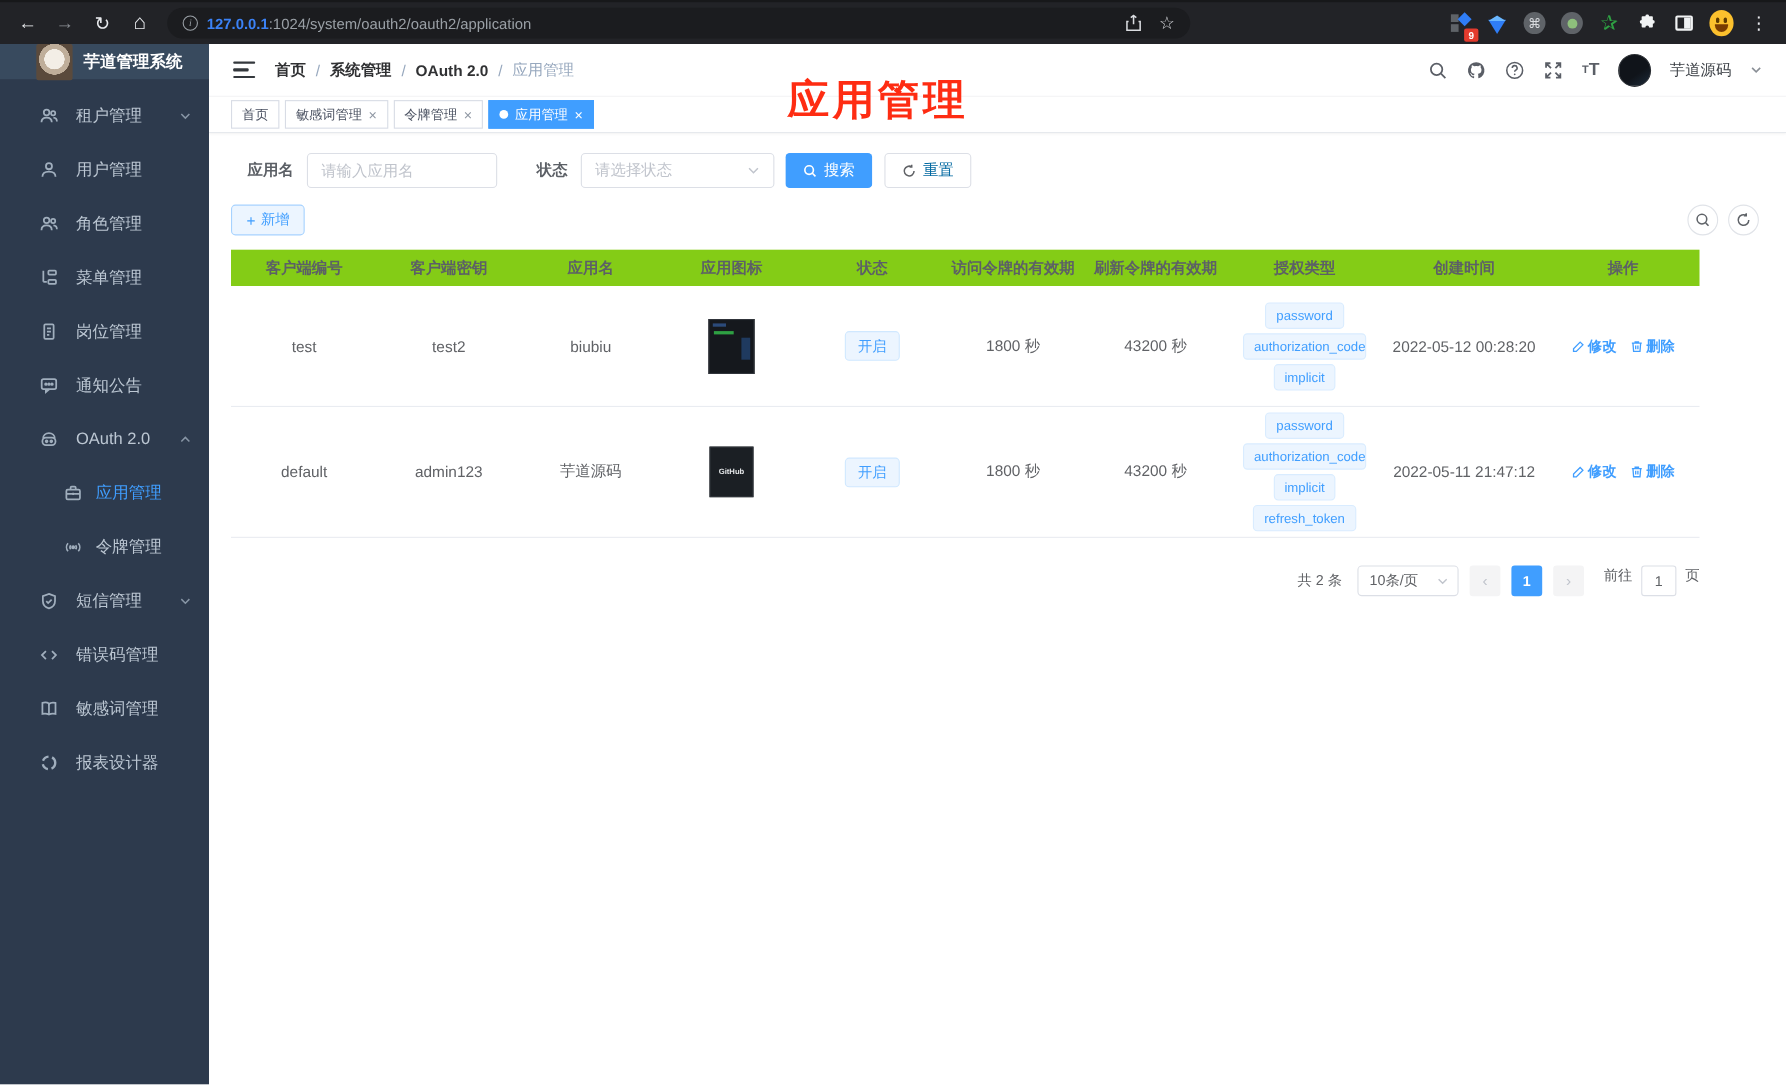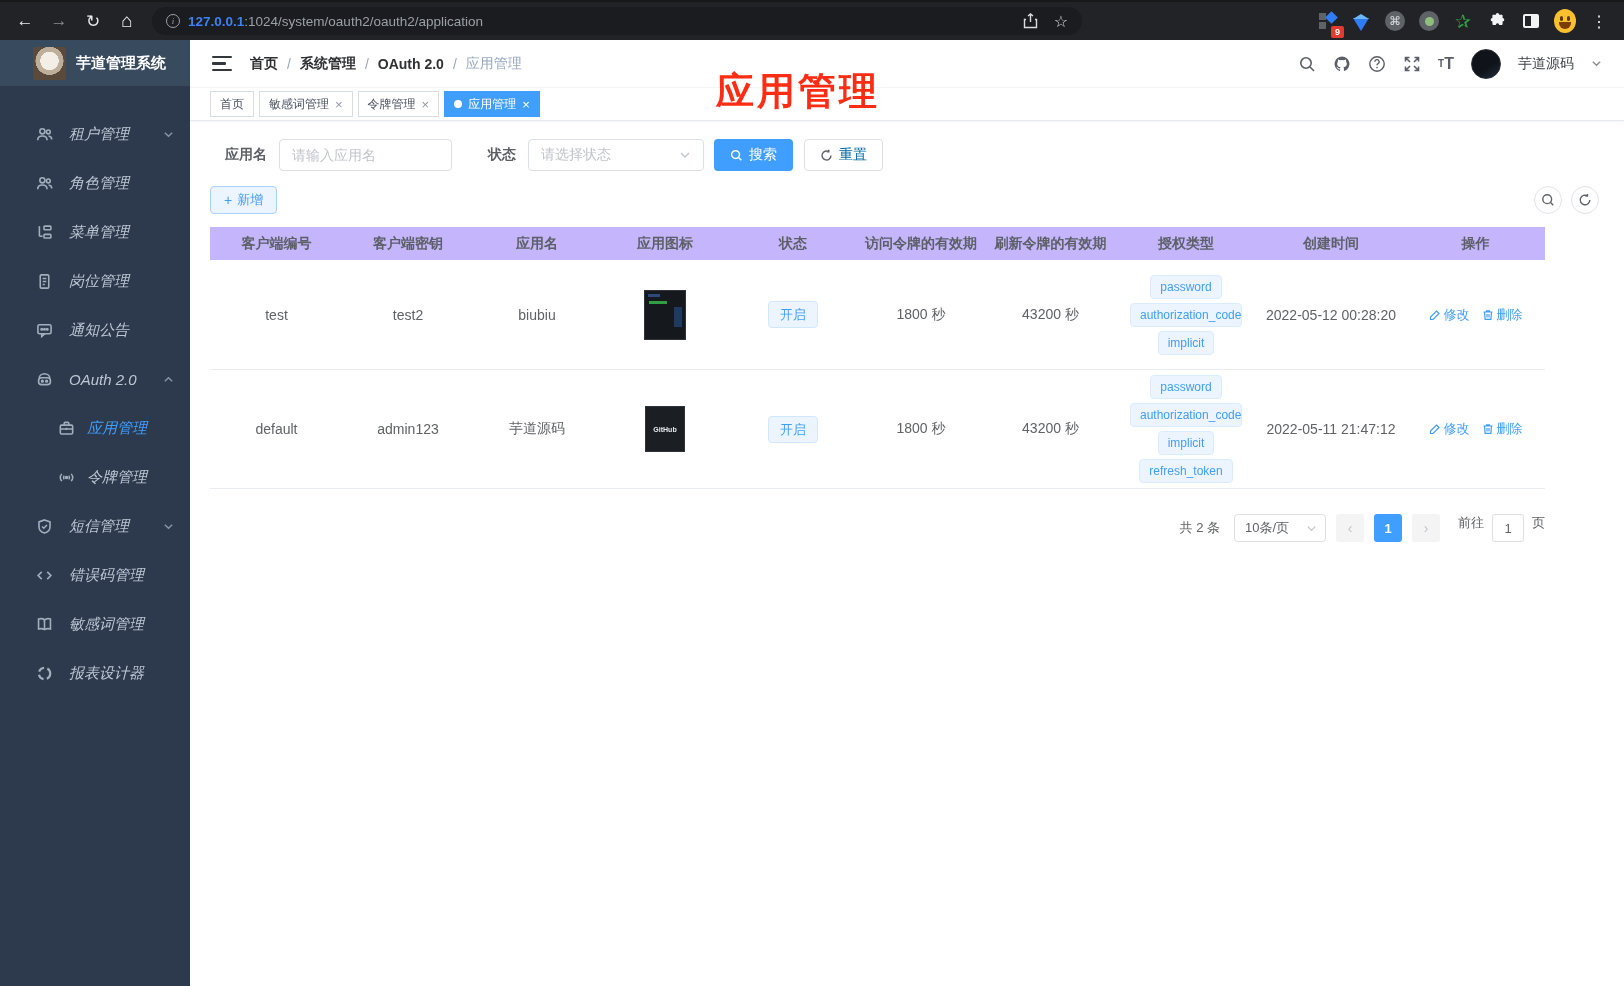--- a/index.html
+++ b/index.html
@@ -31,24 +31,24 @@
   .split-sq i { position:absolute; right:0; top:0; width:6px; height:10px; background:#f1f3f4; }
   .emoji-face { width:24px; height:24px; border-radius:50%; background:#fbc02d; position:relative; }
   .emoji-face i { position:absolute; width:3px; height:5px; background:#5d3a00; border-radius:2px; top:7px; }
   .emoji-face i:first-child{left:6px}.emoji-face i:nth-child(2){right:6px}
   .emoji-face u { position:absolute; left:5px; right:5px; bottom:4px; height:7px; border-radius:0 0 8px 8px; background:#7a3c00; }
   .dots3 { color:#e8eaed; font-size:16px; letter-spacing:0; }
 
   
   .app { display:flex; height:946px; }
   .sidebar { width:190px; background:#2d3a4d; flex-shrink:0; display:flex; flex-direction:column; }
-  .logo-row { height:46px; background:#384a5e; display:flex; align-items:center; padding-left:33px; gap:10px; flex-shrink:0; }
+  .logo-row { height:32px; background:#384a5e; display:flex; align-items:center; padding-left:33px; gap:10px; flex-shrink:0; }
   .logo-img { width:33px; height:33px; border-radius:2px; background:radial-gradient(circle at 50% 42%, #f3eee6 0 36%, #bfae9a 37% 55%, #5a4a3c 56% 100%); }
   .logo-title { color:#fff; font-size:15px; font-weight:700; }
-  .menu { padding-top:24px;font-style:italic; }
+  .menu { padding-top:9px; }
   .menu-item { height:49px; display:flex; align-items:center; padding-left:36px; position:relative; color:#bcc7d3; font-size:15px; cursor:pointer; }
   .menu-item .mi { width:17px; height:17px; margin-right:16px; display:flex; align-items:center; justify-content:center; color:#a0aebd; flex-shrink:0; }
   .menu-item svg { width:17px; height:17px; }
   .menu-item .chev { position:absolute; right:16px; color:#8795a5; display:flex; }
   .menu-item .chev svg { width:11px; height:11px; }
   .menu-item.sub { padding-left:58px; }
   .menu-item.sub .mi { margin-right:12px; }
   .menu-item.active .ml { color:#409eff; }
   .menu-item.topline { border-top:1px solid #3e4c60; }
 
@@ -102,37 +102,37 @@
 
   .tools-row { display:flex; align-items:center; margin-top:15px; }
   .btn-add { height:28px; padding:0 13px; font-size:13px; background:#ecf5ff; border:1px solid #a6d2ff; color:#409eff; border-radius:4px; display:inline-flex; align-items:center; gap:5px; cursor:pointer; }
   .tool-circles { margin-left:auto; display:flex; gap:9px; }
   .circle-btn { width:28px; height:28px; border-radius:50%; border:1px solid #e0e3e8; display:flex; align-items:center; justify-content:center; color:#5f6368; cursor:pointer; background:#fff; }
   .circle-btn svg { width:14px; height:14px; }
 
   
   .table { margin-top:13px; width:1335px; }
   .thead, .trow { display:grid; grid-template-columns:133px 130px 128px 128px 128px 128px 131px 140px 150px 139px; }
-  .thead { background:#c4b5fd; height:33px; align-items:center; }
+  .thead { background:#84cc16; height:33px; align-items:center; }
   .th { text-align:center; font-size:14px; font-weight:700; color:#5c6066; }
   .trow { align-items:center; border-bottom:1px solid #e9ecf1; }
   .trow.r1 { min-height:110px; }
   .trow.r2 { min-height:119px; }
   .td { display:flex; align-items:center; justify-content:center; font-size:14px; color:#606266; text-align:center; flex-direction:row; }
   .td.col-tags { flex-direction:column; gap:4px; }
   .app-thumb { width:42px; height:50px; background:#15181d; border:1px solid #30343a; position:relative; overflow:hidden; }
   .app-thumb .ln1 { position:absolute; left:4px; top:10px; width:18px; height:3px; background:#2ea043; }
   .app-thumb .ln2 { position:absolute; right:3px; top:16px; width:8px; height:20px; background:#1f3a5f; }
   .app-thumb .ln3 { position:absolute; left:3px; top:3px; width:12px; height:3px; background:#2b4a7a; }
   .app-thumb2 { width:40px; height:46px; background:#1b1f24; border:1px solid #30343a; display:flex; align-items:center; justify-content:center; }
   .app-thumb2 span { color:#e7e9eb; font-size:7px; font-weight:700; }
   .tag-lite { background:#ecf5ff; border:1px solid #d9ecff; color:#409eff; border-radius:4px; font-size:12px; height:24px; line-height:22px; padding:0 9px; white-space:nowrap; }
   .tag-lite.wide { max-width:112px; overflow:hidden; }
   .tag-status { background:#ecf5ff; border:1px solid #d0e8ff; color:#409eff; border-radius:4px; font-size:13px; height:27px; line-height:25px; padding:0 11px; }
-  .act-link { color:#409eff; font-size:13px; display:inline-flex; align-items:center; gap:3px; margin:0 6px; cursor:pointer; }
+  .act-link { color:#409eff; font-size:13px; display:inline-flex; align-items:center; gap:3px; margin:0 6px; cursor:pointer;font-weight:bold; }
   .act-link svg { width:12px; height:12px; }
 
   
   .pager { width:1335px; margin-top:25px; display:flex; align-items:center; justify-content:flex-end; gap:10px; font-size:13px; color:#606266; }
   .pg-total { margin-right:4px; }
   .pg-size { width:92px; height:28px; border:1px solid #dcdfe6; border-radius:4px; display:flex; align-items:center; justify-content:space-between; padding:0 8px 0 10px; color:#606266; cursor:pointer; }
   .pg-size svg { width:11px; height:11px; color:#c0c4cc; }
   .pg-btn { width:28px; height:28px; background:#f4f4f5; border-radius:3px; display:flex; align-items:center; justify-content:center; color:#c0c4cc; font-size:14px; cursor:pointer; }
   .pg-cur { width:28px; height:28px; background:#409eff; color:#fff; border-radius:3px; display:flex; align-items:center; justify-content:center; font-weight:700; }
   .pg-goto { display:flex; align-items:flex-start; gap:8px; margin-left:8px; }
@@ -216,20 +216,29 @@
               <circle cx="11.6" cy="5.6" r="1.8"></circle>
               <path d="M11.8 9.4c2 .2 3 1.5 3 3.2"></path>
             </svg>
           </span>
         <span class="ml">租户管理</span>
         <span class="chev">
             <svg viewBox="0 0 12 12" fill="none" stroke="currentColor" stroke-width="1.5">
               <path d="M2 4l4 4 4-4"></path>
             </svg>
           </span>
+      </div>
+      <div class="menu-item">
+        <span class="mi">
+            <svg viewBox="0 0 16 16" fill="none" stroke="currentColor" stroke-width="1.5">
+              <circle cx="8" cy="4.8" r="2.6"></circle>
+              <path d="M2.4 13.8c0-3 2.5-4.4 5.6-4.4s5.6 1.4 5.6 4.4"></path>
+            </svg>
+          </span>
+        <span class="ml">用户管理</span>
       </div>
       <div class="menu-item">
         <span class="mi">
             <svg viewBox="0 0 16 16" fill="none" stroke="currentColor" stroke-width="1.5">
               <circle cx="6" cy="5" r="2.4"></circle>
               <path d="M1.6 13.4c0-2.6 2-4 4.4-4s4.4 1.4 4.4 4"></path>
               <circle cx="11.6" cy="5.6" r="1.8"></circle>
               <path d="M11.8 9.4c2 .2 3 1.5 3 3.2"></path>
             </svg>
           </span>

